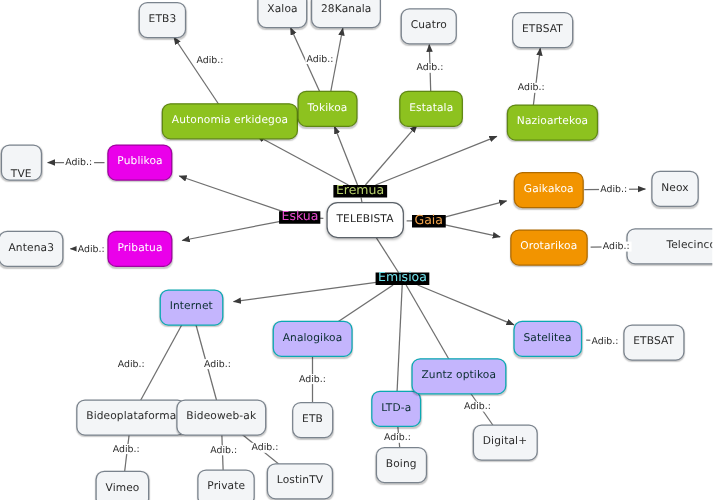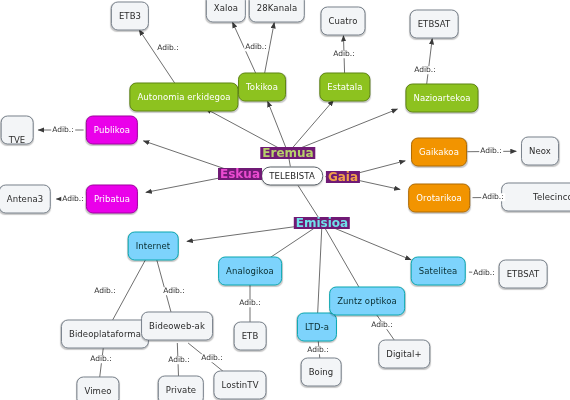--- a/index.html
+++ b/index.html
@@ -42,63 +42,63 @@
   .node.leaf {
     background: #f3f5f7;
     color: #2b2b2b;
     border-color: #7a838d;
   }
   .node.center {
     background: #ffffff;
     color: #1e1e1e;
     border: 1.6px solid #5b6269;
     border-radius: 9px;
-    height: 19px;
+    height: 29px;
     font-size: 8.5px;
     box-shadow: 0 1px 2px rgba(0,0,0,0.25);
   }
   .node.green {
     background: #8dc21f;
     color: #ffffff;
     border-color: #5f8712;
   }
   .node.magenta {
     background: #ea00ea;
     color: #ffffff;
     border-color: #a000a0;
   }
   .node.orange {
     background: #f29400;
     color: #ffffff;
     border-color: #b06b00;
   }
   .node.cyan {
-    background: #7dd3fc;
+    background: #c4b5fd;
     color: #0a2e30;
     border-color: #0aa9b2;
   }
   .edge-label {
     position: absolute;
     transform: translate(-50%, -50%);
     font-size: 7.5px;
     color: #2b2b2b;
     background: #ffffff;
     padding: 0 1px;
     white-space: nowrap;
     line-height: 1;
   }
   .branch-label {
     position: absolute;
     transform: translate(-50%, -50%);
-    font-size: 12px;
-    background: #701a75;
+    font-size: 10px;
+    background: #000000;
     padding: 0 2px;
     white-space: nowrap;
     line-height: 1;
-    font-weight: bold;
+    font-weight: normal;
   }
 </style>
 </head>
 <body>
 
 <div id="canvas">
   <svg id="edges">
     <defs>
       <marker id="arrowhead" markerWidth="7" markerHeight="7" refX="6" refY="2.6" orient="auto" markerUnits="strokeWidth">
         <path d="M0,0 L6.5,2.6 L0,5.2 Z" fill="#3a3a3a"></path>
@@ -212,21 +212,21 @@
       </div>
       <div class="node cyan" style="left: 367px; top: 301px;">
         <span>Zuntz optikoa</span>
       </div>
       <div class="node cyan" style="left: 438px; top: 271px;">
         <span>Satelitea</span>
       </div>
       <div class="node leaf" style="left: 105px; top: 334px;">
         <span>Bideoplataforma</span>
       </div>
-      <div class="node leaf" style="left: 177px; top: 326px;">
+      <div class="node leaf" style="left: 177px; top: 334px;">
         <span>Bideoweb-ak</span>
       </div>
       <div class="node leaf" style="left: 250px; top: 336px;">
         <span>ETB</span>
       </div>
       <div class="node leaf" style="left: 98px; top: 391px;">
         <span>Vimeo</span>
       </div>
       <div class="node leaf" style="left: 181px; top: 390px;">
         <span>Private</span>

